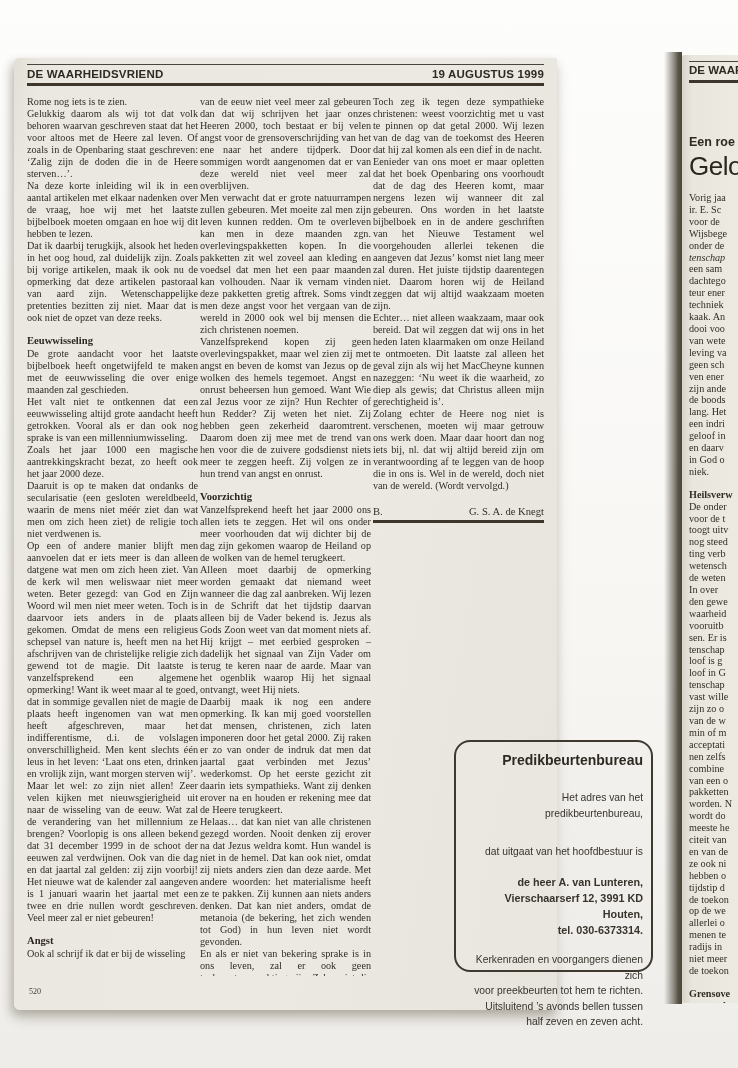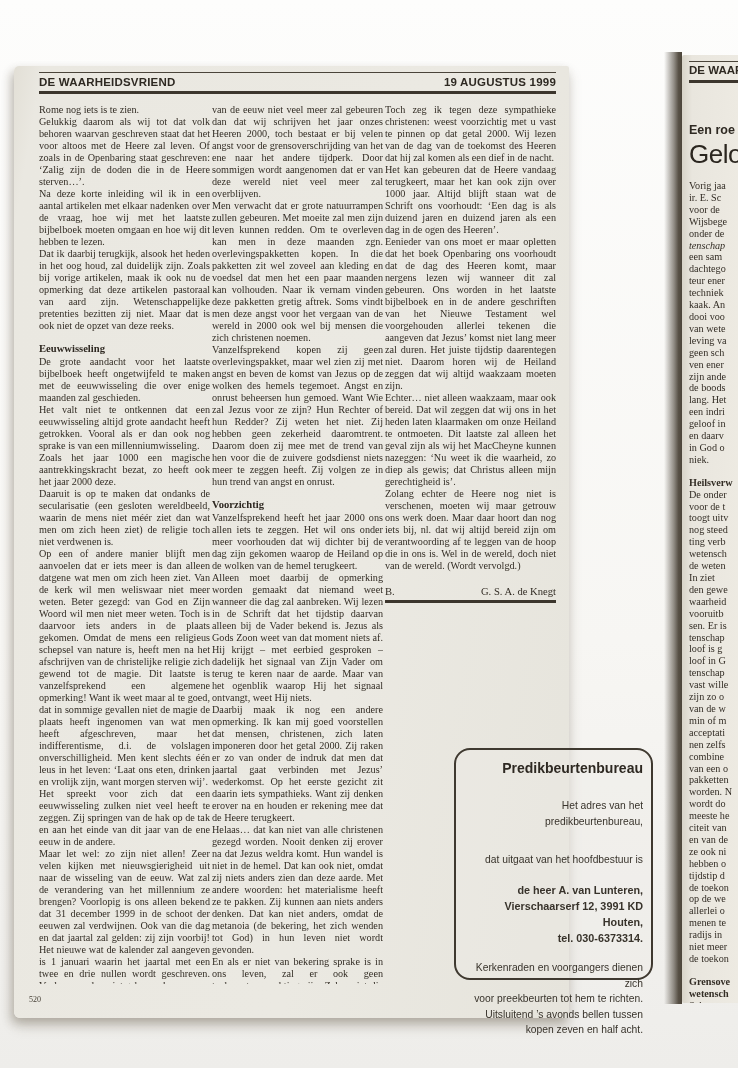--- a/index.html
+++ b/index.html
@@ -3,25 +3,24 @@
 <meta charset="utf-8">
 <style>
   html,body{margin:0;padding:0;}
   body{
     width:738px;height:1068px;position:relative;overflow:hidden;
     background:linear-gradient(#fdfdfc 0%, #f7f6f3 60%, #eeedea 100%);
     font-family:"Liberation Serif", serif;
   }
   .page{position:absolute;background:linear-gradient(100deg,#e2dfd6 0%, #eae8e1 4%, #ebe9e2 60%, #e6e4dc 100%);}
   .main-page{
-    left:14px;top:66px;width:543px;height:952px;
+    left:14px;top:58px;width:543px;height:952px;
     border-radius:5px 2px 2px 6px;
     box-shadow:-3px 5px 10px rgba(70,60,40,.25), 0 8px 14px rgba(70,60,40,.18);
     color:#332d25;
-    padding-left:12px;
   }
   .rule-thin{height:1px;background:#4a443a;margin:0 13px;}
   .rule-thick{height:3px;background:#3c362d;margin:0 13px;}
   .header-row{
     display:flex;justify-content:space-between;align-items:baseline;
     margin:3px 13px 3px;font-family:"Liberation Sans", sans-serif;
     font-weight:bold;font-size:11.5px;letter-spacing:.2px;color:#2e2922;
   }
   .columns{display:flex;gap:2px;padding:10px 13px 0;}
   .col{width:200px;overflow:hidden;height:880px;}
@@ -55,21 +54,21 @@
   }
   .np-header{margin-top:6px;}
   .np-header .rule-thin{margin:0 0 0 7px;}
   .np-header .rule-thick{margin:2px 0 0 7px;}
   .np-header-text{
     font-family:"Liberation Sans", sans-serif;font-weight:bold;font-size:11.5px;
     padding:2px 0 2px 7px;white-space:nowrap;color:#2e2922;
   }
   .np-kicker{
     font-family:"Liberation Sans", sans-serif;font-weight:bold;font-size:12.5px;
-    margin:40px 0 2px 7px;white-space:nowrap;color:#2e2922;
+    margin:52px 0 2px 7px;white-space:nowrap;color:#2e2922;
   }
   .np-title{
     font-family:"Liberation Sans", sans-serif;font-size:26px;letter-spacing:-.5px;
     margin:0 0 10px 7px;white-space:nowrap;color:#2b261f;
   }
   .np-lines{margin-left:7px;overflow:hidden;white-space:nowrap;}
   .np-lines div{font-size:10.2px;line-height:11.9px;}
   .np-lines .t-b{font-weight:bold;}
   .np-lines .t-i{font-style:italic;}
   .np-lines .t-gap{height:11px;}
@@ -94,41 +93,39 @@
           <p class="t-p">Rome nog iets is te zien.</p>
           <p class="t-p">Gelukkig daarom als wij tot dat volk behoren waarvan geschreven staat dat het voor altoos met de Heere zal leven. Of zoals in de Openbaring staat geschreven: ‘Zalig zijn de doden die in de Heere sterven…’.</p>
           <p class="t-p">Na deze korte inleiding wil ik in een aantal artikelen met elkaar nadenken over de vraag, hoe wij met het laatste bijbelboek moeten omgaan en hoe wij dit hebben te lezen.</p>
           <p class="t-p">Dat ik daarbij terugkijk, alsook het heden in het oog houd, zal duidelijk zijn. Zoals bij vorige artikelen, maak ik ook nu de opmerking dat deze artikelen pastoraal van aard zijn. Wetenschappelijke pretenties bezitten zij niet. Maar dat is ook niet de opzet van deze reeks.</p>
           <h4 class="t-h">Eeuwwisseling</h4>
           <p class="t-p">De grote aandacht voor het laatste bijbelboek heeft ongetwijfeld te maken met de eeuwwisseling die over enige maanden zal geschieden.</p>
           <p class="t-p">Het valt niet te ontkennen dat een eeuwwisseling altijd grote aandacht heeft getrokken. Vooral als er dan ook nog sprake is van een millenniumwisseling.</p>
           <p class="t-p">Zoals het jaar 1000 een magische aantrekkingskracht bezat, zo heeft ook het jaar 2000 deze.</p>
           <p class="t-p">Daaruit is op te maken dat ondanks de secularisatie (een gesloten wereldbeeld, waarin de mens niet méér ziet dan wat men om zich heen ziet) de religie toch niet verdwenen is.</p>
           <p class="t-p">Op een of andere manier blijft men aanvoelen dat er iets meer is dan alleen datgene wat men om zich heen ziet. Van de kerk wil men weliswaar niet meer weten. Beter gezegd: van God en Zijn Woord wil men niet meer weten. Toch is daarvoor iets anders in de plaats gekomen. Omdat de mens een religieus schepsel van nature is, heeft men na het afschrijven van de christelijke religie zich gewend tot de magie. Dit laatste is vanzelfsprekend een algemene opmerking! Want ik weet maar al te goed, dat in sommige gevallen niet de magie de plaats heeft ingenomen van wat men heeft afgeschreven, maar het indifferentisme, d.i. de volslagen onverschilligheid. Men kent slechts één leus in het leven: ‘Laat ons eten, drinken en vrolijk zijn, want morgen sterven wij’.</p>
-          <p class="t-p">Het spreekt voor zich dat een eeuwwisseling zulken niet veel heeft te zeggen. Zij springen van de hak op de tak en aan het einde van dit jaar van de ene eeuw in de andere.</p>
           <p class="t-p">Maar let wel: zo zijn niet allen! Zeer velen kijken met nieuwsgierigheid uit naar de wisseling van de eeuw. Wat zal de verandering van het millennium ze brengen? Voorlopig is ons alleen bekend dat 31 december 1999 in de schoot der eeuwen zal verdwijnen. Ook van die dag en dat jaartal zal gelden: zij zijn voorbij! Het nieuwe wat de kalender zal aangeven is 1 januari waarin het jaartal met een twee en drie nullen wordt geschreven. Veel meer zal er niet gebeuren!</p>
           <h4 class="t-h">Angst</h4>
           <p class="t-p">Ook al schrijf ik dat er bij de wisseling</p>
         </div>
       <div class="col">
           <p class="t-p">van de eeuw niet veel meer zal gebeuren dan dat wij schrijven het jaar onzes Heeren 2000, toch bestaat er bij velen angst voor de grensoverschrijding van het ene naar het andere tijdperk. Door sommigen wordt aangenomen dat er van deze wereld niet veel meer zal overblijven.</p>
           <p class="t-p">Men verwacht dat er grote natuurrampen zullen gebeuren. Met moeite zal men zijn leven kunnen redden. Om te overleven kan men in deze maanden zgn. overlevingspakketten kopen. In die pakketten zit wel zoveel aan kleding en voedsel dat men het een paar maanden kan volhouden. Naar ik vernam vinden deze pakketten gretig aftrek. Soms vindt men deze angst voor het vergaan van de wereld in 2000 ook wel bij mensen die zich christenen noemen.</p>
           <p class="t-p">Vanzelfsprekend kopen zij geen overlevingspakket, maar wel zien zij met angst en beven de komst van Jezus op de wolken des hemels tegemoet. Angst en onrust beheersen hun gemoed. Want Wie zal Jezus voor ze zijn? Hun Rechter of hun Redder? Zij weten het niet. Zij hebben geen zekerheid daaromtrent. Daarom doen zij mee met de trend van hen voor die de zuivere godsdienst niets meer te zeggen heeft. Zij volgen ze in hun trend van angst en onrust.</p>
           <h4 class="t-h">Voorzichtig</h4>
           <p class="t-p">Vanzelfsprekend heeft het jaar 2000 ons allen iets te zeggen. Het wil ons onder meer voorhouden dat wij dichter bij de dag zijn gekomen waarop de Heiland op de wolken van de hemel terugkeert.</p>
           <p class="t-p">Alleen moet daarbij de opmerking worden gemaakt dat niemand weet wanneer die dag zal aanbreken. Wij lezen in de Schrift dat het tijdstip daarvan alleen bij de Vader bekend is. Jezus als Gods Zoon weet van dat moment niets af. Hij krijgt – met eerbied gesproken – dadelijk het signaal van Zijn Vader om terug te keren naar de aarde. Maar van het ogenblik waarop Hij het signaal ontvangt, weet Hij niets.</p>
           <p class="t-p">Daarbij maak ik nog een andere opmerking. Ik kan mij goed voorstellen dat mensen, christenen, zich laten imponeren door het getal 2000. Zij raken er zo van onder de indruk dat men dat jaartal gaat verbinden met Jezus’ wederkomst. Op het eerste gezicht zit daarin iets sympathieks. Want zij denken erover na en houden er rekening mee dat de Heere terugkeert.</p>
           <p class="t-p">Helaas… dat kan niet van alle christenen gezegd worden. Nooit denken zij erover na dat Jezus weldra komt. Hun wandel is niet in de hemel. Dat kan ook niet, omdat zij niets anders zien dan deze aarde. Met andere woorden: het materialisme heeft ze te pakken. Zij kunnen aan niets anders denken. Dat kan niet anders, omdat de metanoia (de bekering, het zich wenden tot God) in hun leven niet wordt gevonden.</p>
           <p class="t-p">En als er niet van bekering sprake is in ons leven, zal er ook geen toekomstverwachting zijn. Zeker niet die toekomstverwachting waarvan de apostel Johannes in het profetisch boek Openbaring meer dan eens spreekt.</p>
           <p class="t-p">Daarom blijf ik erbij als ik zeg dat het toch iets sympathieks heeft als christenen er rekening mee houden dat Jezus in 2000</p>
         </div>
       <div class="col">
         <div>
             <p class="t-p">Toch zeg ik tegen deze sympathieke christenen: weest voorzichtig met u vast te pinnen op dat getal 2000. Wij lezen van de dag van de toekomst des Heeren dat hij zal komen als een dief in de nacht.</p>
-            <p class="t-p">Het kan gebeuren dat de Heere vandaag terugkeert, maar het kan ook zijn over 1000 jaar. Altijd blijft staan wat de Schrift ons voorhoudt: ‘Een dag is als duizend jaren en duizend jaren als een dag in de ogen des Heeren’.</p>
             <p class="t-p">Eenieder van ons moet er maar opletten dat het boek Openbaring ons voorhoudt dat de dag des Heeren komt, maar nergens lezen wij wanneer dit zal gebeuren. Ons worden in het laatste bijbelboek en in de andere geschriften van het Nieuwe Testament wel voorgehouden allerlei tekenen die aangeven dat Jezus’ komst niet lang meer zal duren. Het juiste tijdstip daarentegen niet. Daarom horen wij de Heiland zeggen dat wij altijd waakzaam moeten zijn.</p>
             <p class="t-p">Echter… niet alleen waakzaam, maar ook bereid. Dat wil zeggen dat wij ons in het heden laten klaarmaken om onze Heiland te ontmoeten. Dit laatste zal alleen het geval zijn als wij het MacCheyne kunnen nazeggen: ‘Nu weet ik die waarheid, zo diep als gewis; dat Christus alleen mijn gerechtigheid is’.</p>
             <p class="t-p">Zolang echter de Heere nog niet is verschenen, moeten wij maar getrouw ons werk doen. Maar daar hoort dan nog iets bij, nl. dat wij altijd bereid zijn om verantwoording af te leggen van de hoop die in ons is. Wel in de wereld, doch niet van de wereld. (Wordt vervolgd.)</p>
           </div>
         <div class="signature">
           <span>B.</span>
           <span>G. S. A. de Knegt</span>
         </div>
         <div class="sig-rule"></div>
       </div>
@@ -142,21 +139,21 @@
         </div>
       <div class="box-address">
           <div class="t-line">de heer A. van Lunteren,</div>
           <div class="t-line">Vierschaarserf 12, 3991 KD Houten,</div>
           <div class="t-line">tel. 030-6373314.</div>
         </div>
       <div class="box-footer">
           <div class="t-line">Kerkenraden en voorgangers dienen zich</div>
           <div class="t-line">voor preekbeurten tot hem te richten.</div>
           <div class="t-line">Uitsluitend ’s avonds bellen tussen</div>
-          <div class="t-line">kopen zeven en half acht.</div>
+          <div class="t-line">half zeven en zeven acht.</div>
         </div>
     </div>
 
     <div class="page-number">520</div>
   </div>
 
   <div class="gutter"></div>
 
   <div class="page next-page">
     <div class="np-header">
@@ -193,21 +190,21 @@
         <div class="t-line">niek.</div>
         <div class="t-gap"></div>
         <div class="t-b">Heilsverw</div>
         <div class="t-line">De onder</div>
         <div class="t-line">voor de t</div>
         <div class="t-line">toogt uitv</div>
         <div class="t-line">nog steed</div>
         <div class="t-line">ting verb</div>
         <div class="t-line">wetensch</div>
         <div class="t-line">de weten</div>
-        <div class="t-line">In ziet</div>
+        <div class="t-line">In over</div>
         <div class="t-line">den gewe</div>
         <div class="t-line">waarheid</div>
         <div class="t-line">vooruitb</div>
         <div class="t-line">sen. Er is</div>
         <div class="t-line">tenschap</div>
         <div class="t-line">loof is g</div>
         <div class="t-line">loof in G</div>
         <div class="t-line">tenschap</div>
         <div class="t-line">vast wille</div>
         <div class="t-line">zijn zo o</div>

